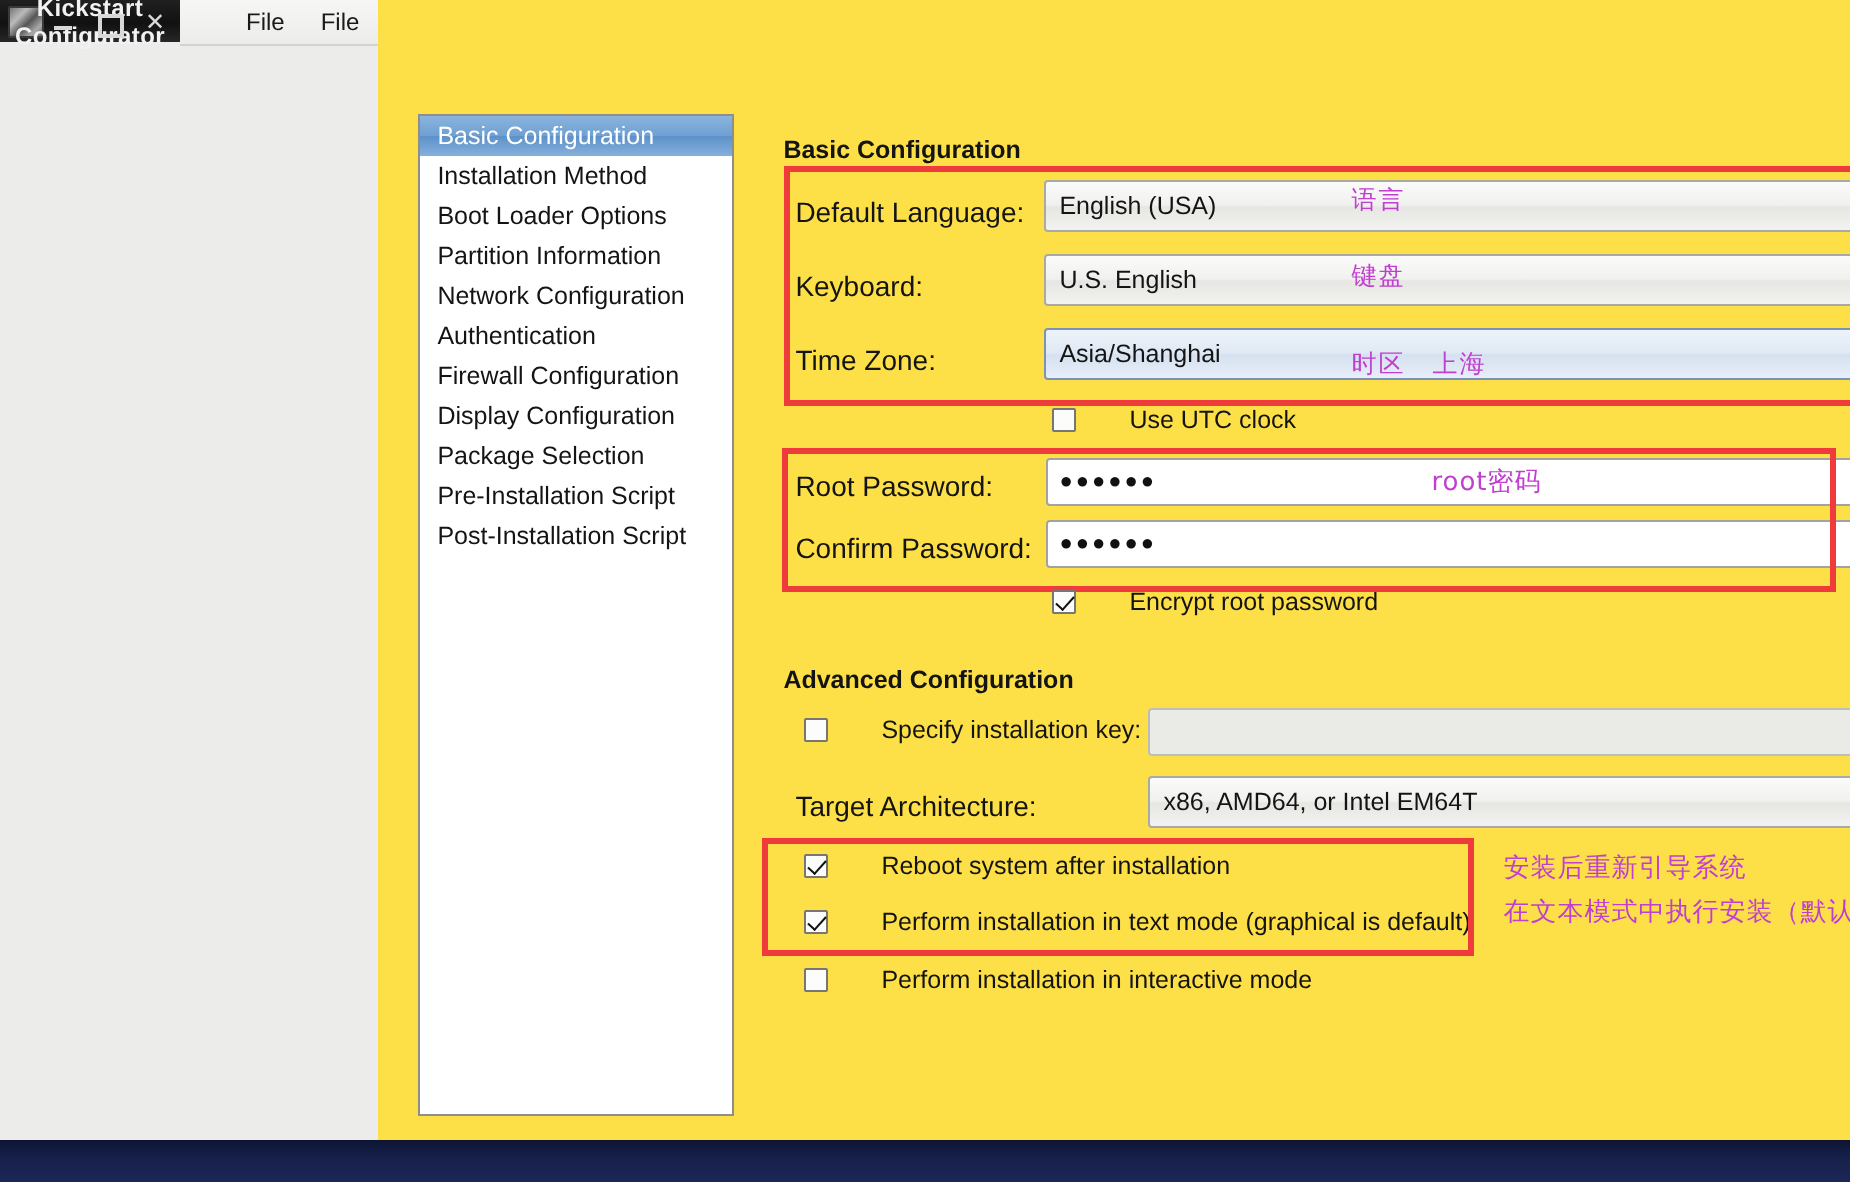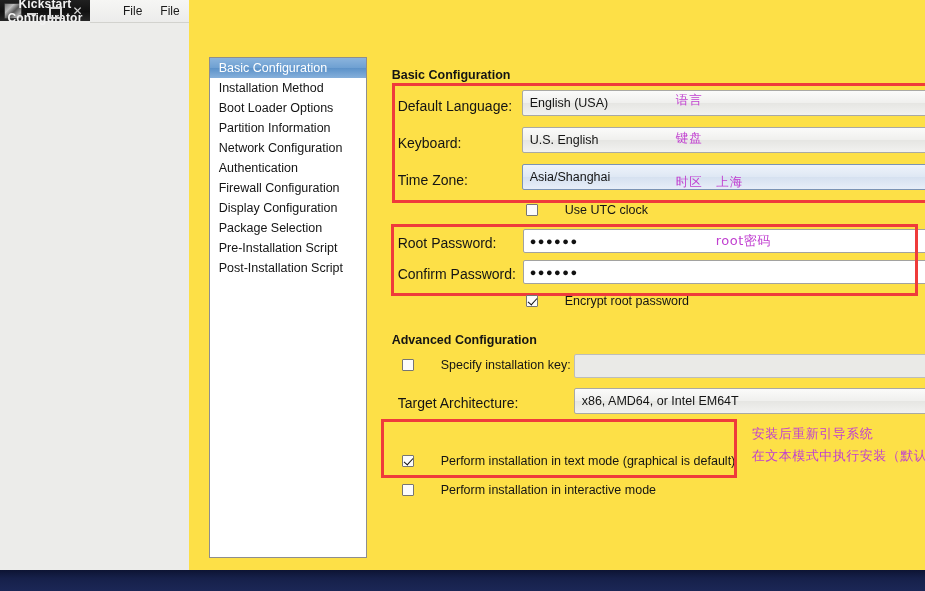--- a/index.html
+++ b/index.html
@@ -364,20 +364,24 @@
 
         <div class="lbl" style="left:13px; top:338px;">Target Architecture:</div>
         <div class="combo" style="left:189px; top:331px; width:608px;">
           <div class="combo-text">x86, AMD64, or Intel EM64T</div>
           <div class="spinner">
             <div class="sp-up"></div>
               <div class="sp-dn"></div>
           </div>
         </div>
 
+        <div class="cbrow" style="left:17px; top:369px;">
+          <div class="cbox checked"></div>
+          <div class="cblabel">Reboot system after installation</div>
+        </div>
 
         <div class="cbrow" style="left:17px; top:397px;">
           <div class="cbox checked"></div>
           <div class="cblabel">Perform installation in text mode (graphical is default)</div>
         </div>
 
         <div class="redbox" style="left:-4px; top:362px; width:356px; height:59px;"></div>
 
         <div class="ann ann-md" style="left:367px; top:390px;">在文本模式中执行安装（默认为图形化模式）</div>
         <div class="ann ann-md" style="left:367px; top:368px;">安装后重新引导系统</div>

